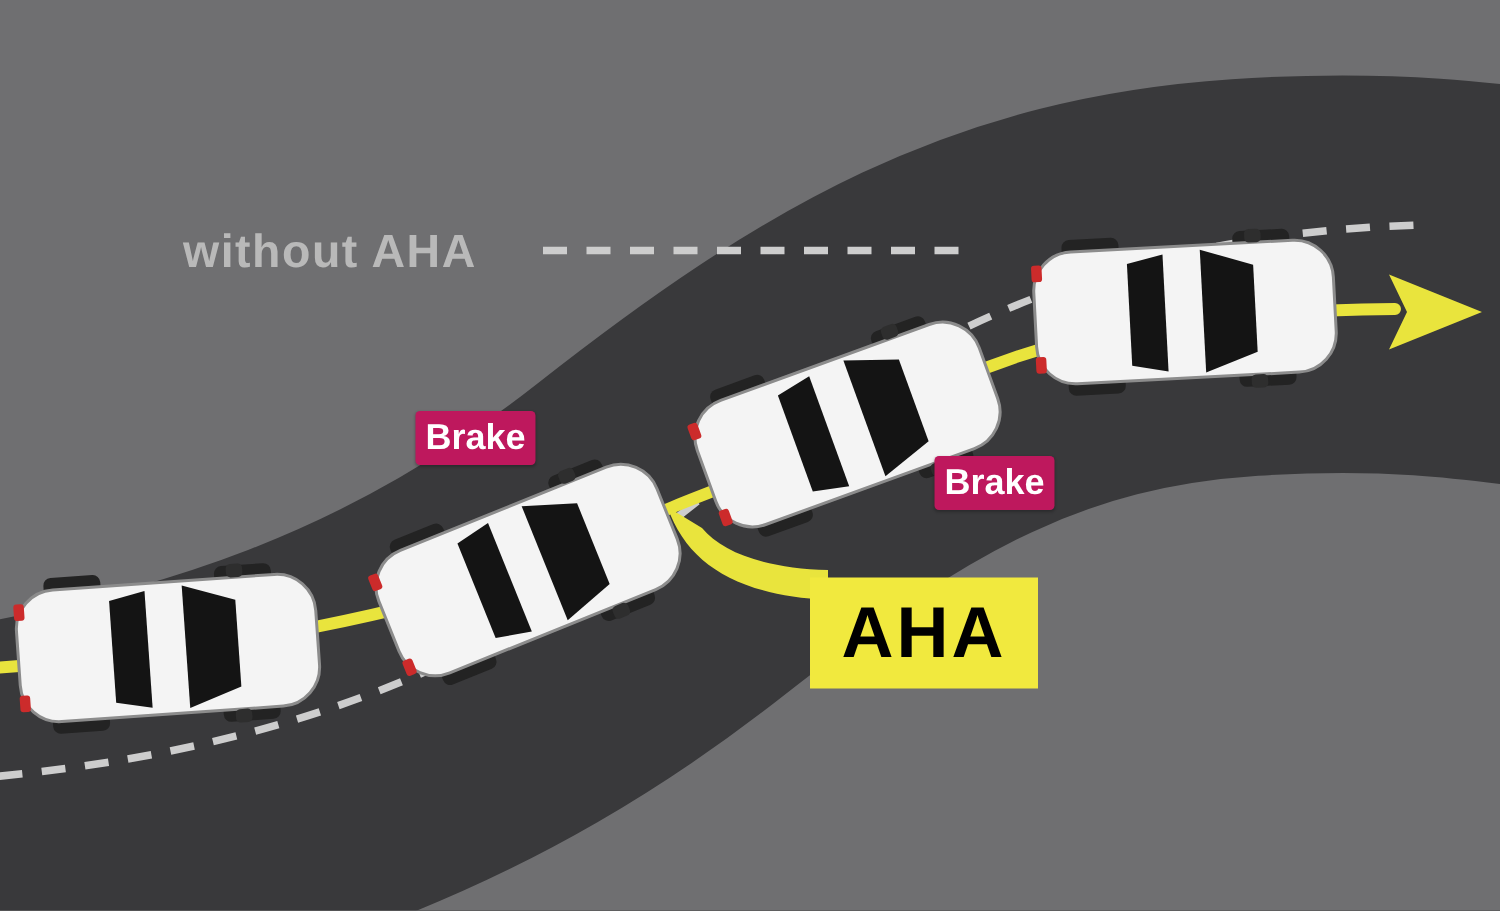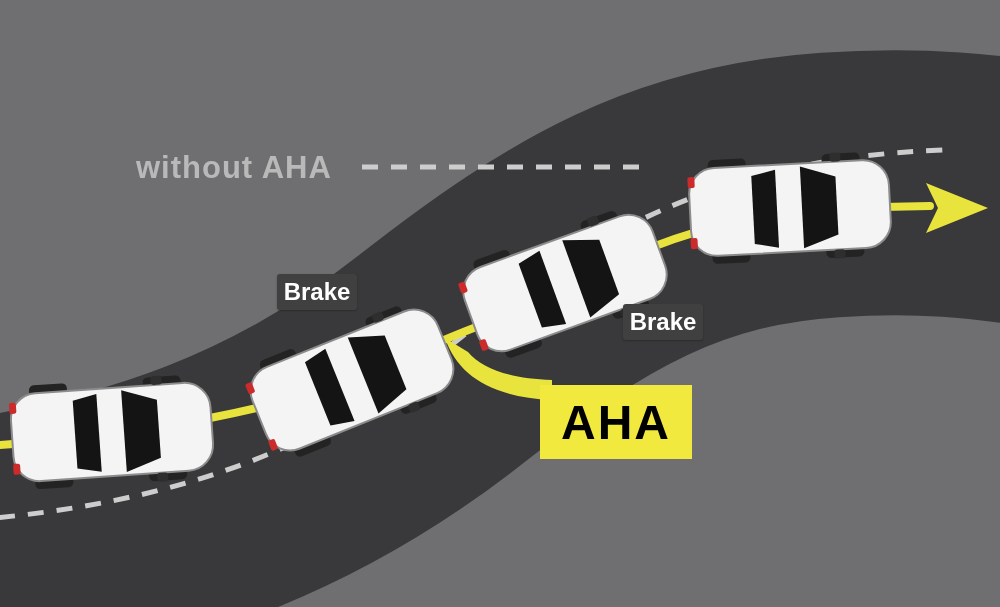--- a/index.html
+++ b/index.html
@@ -11,29 +11,29 @@
     font-family:"Liberation Sans", sans-serif;
   }
   #scene{position:absolute;left:0;top:0;width:1000px;height:607px;}
   .overlay-label{
     position:absolute;
     font-weight:bold;
     white-space:nowrap;
     user-select:none;
   }
   #without-aha-label{
-    left:136px;top:150px;
+    left:122px;top:150px;
     font-size:31px;
     letter-spacing:1px;
     color:#b9b9b9;
   }
   .brake-badge{
     position:absolute;
     width:80px;height:36px;
-    background:#404040;
+    background:#be185d;
     color:#ffffff;
     font-size:24px;font-weight:bold;
     display:flex;align-items:center;justify-content:center;
     border-radius:3px;
     box-shadow:0 1px 2px rgba(0,0,0,0.25);
   }
   #brake-badge-1{left:277px;top:274px;}
   #brake-badge-2{left:623px;top:304px;}
   #aha-badge{
     position:absolute;

